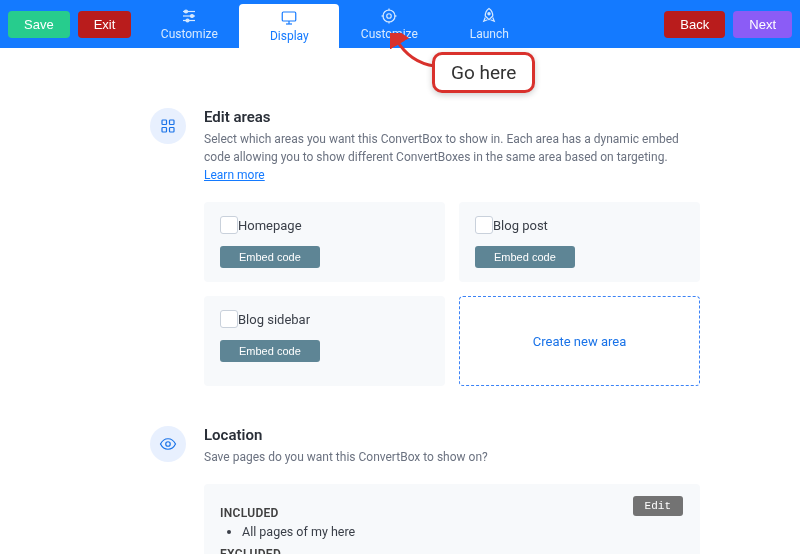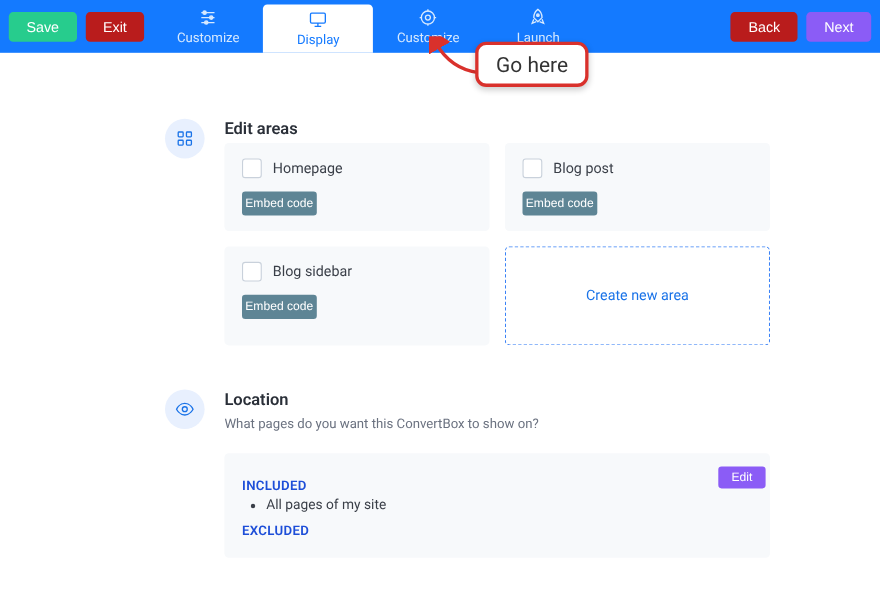--- a/index.html
+++ b/index.html
@@ -8,42 +8,42 @@
   .topbar .left, .topbar .right { display: flex; align-items: center; gap: 8px; padding: 0 8px; }
   .topbar .middle { flex: 1; display: flex; justify-content: flex-start; align-items: stretch; }
   .btn { border: none; border-radius: 4px; padding: 6px 16px; font-size: 13px; cursor: pointer; color: #fff; }
   .btn-save { background: #27cc8d; }
   .btn-exit, .btn-back { background: #b91c1c; }
   .btn-next { background: #8b5cf6; }
   .step { width: 100px; display: flex; flex-direction: column; align-items: center; justify-content: center; gap: 2px; color: #d6e9ff; font-size: 12px; cursor: pointer; position: relative; }
   .step.active { background: #fff; color: #147aff; border-radius: 4px 4px 0 0; margin-top: 4px; }
   .step .icon { width: 18px; height: 18px; display: flex; align-items: center; justify-content: center; }
   .step .icon svg { stroke: currentColor; fill: none; stroke-width: 1.6; }
-  .callout-box { position: absolute; left: 432px; top: 38px; background: #fff; border: 3px solid #d9312c; border-radius: 10px; padding: 6px 16px; font-size: 19px; color: #333; box-shadow: 0 2px 6px rgba(0,0,0,.2); }
+  .callout-box { position: absolute; left: 432px; top: 52px; background: #fff; border: 3px solid #d9312c; border-radius: 10px; padding: 6px 16px; font-size: 19px; color: #333; box-shadow: 0 2px 6px rgba(0,0,0,.2); }
   .arrow-svg { position: absolute; left: 390px; top: 33px; }
   .content { padding: 60px 100px 30px 150px; }
   .section { display: flex; gap: 18px; margin-bottom: 40px; }
   .section-icon { width: 36px; height: 36px; border-radius: 50%; background: #e8f0fe; display: flex; align-items: center; justify-content: center; flex-shrink: 0; }
   .section-icon svg { stroke: #1a73e8; fill: none; stroke-width: 1.6; }
   .section-body { flex: 1; }
   .section-title { font-size: 15px; font-weight: 600; color: #2a2f38; margin-bottom: 4px; }
   .section-desc { font-size: 12px; color: #6b7280; line-height: 1.5; margin-bottom: 18px; }
   .section-desc a { color: #147aff; text-decoration: underline; cursor: pointer; }
   .areas-grid { display: grid; grid-template-columns: 1fr 1fr; gap: 14px; }
   .area-card { background: #f7f9fb; border-radius: 4px; padding: 14px 16px; }
-  .area-row { display: flex; align-items: center; gap: 10px; margin-bottom: 12px; }
+  .area-row { display: flex; align-items: center; margin-bottom: 12px; }
   .checkbox { width: 18px; height: 18px; border: 1.5px solid #c9d1db; border-radius: 3px; background: #fff; cursor: pointer; }
   .area-label { font-size: 13px; color: #3a3f48; }
-  .embed-btn { background: #5e8595; color: #fff; border: none; border-radius: 3px; padding: 5px 3px; font-size: 11px; cursor: pointer; }
+  .embed-btn { background: #5e8595; color: #fff; border: none; border-radius: 3px; padding: 5px 19px; font-size: 11px; cursor: pointer; }
   .create-card { border: 1.5px dashed #3b82f6; border-radius: 4px; display: flex; align-items: center; justify-content: center; color: #1a73e8; font-size: 13px; cursor: pointer; min-height: 90px; background: #fff; }
   .location-box { background: #f7f9fb; border-radius: 4px; padding: 14px 16px; position: relative; }
-  .loc-header { color: #1d4ed8; font-weight: 600; font-size: 12px; letter-spacing: .3px; margin-bottom: 4px; margin-top: 8px; }
+  .loc-header { color: #404040; font-weight: 600; font-size: 12px; letter-spacing: .3px; margin-bottom: 4px; margin-top: 8px; }
   .loc-header:first-child { margin-top: 0; }
   .loc-list { list-style: disc; padding-left: 22px; font-size: 12.5px; color: #3a3f48; }
-  .edit-btn { position: absolute; right: 4px; top: 12px; background: #8b5cf6; color: #fff; border: none; border-radius: 3px; padding: 4px 12px; font-size: 11px; cursor: pointer; }
+  .edit-btn { position: absolute; right: 17px; top: 12px; background: #737373; color: #fff; border: none; border-radius: 3px; padding: 4px 12px; font-size: 11px; cursor: pointer; font-family: Liberation Mono, monospace; }
 </style>
 </head>
 <body>
 
 <div class="topbar">
   <div class="left">
     <button class="btn btn-save">Save</button>
     <button class="btn btn-exit">Exit</button>
   </div>
   <div class="middle">
@@ -117,20 +117,23 @@
     <div class="section-icon">
       <svg viewBox="0 0 24 24" width="18" height="18">
           <rect x="4" y="4" width="6" height="6" rx="1"></rect>
           <rect x="14" y="4" width="6" height="6" rx="1"></rect>
           <rect x="4" y="14" width="6" height="6" rx="1"></rect>
           <rect x="14" y="14" width="6" height="6" rx="1"></rect>
         </svg>
     </div>
     <div class="section-body">
       <div class="section-title">Edit areas</div>
+      <div class="section-desc">
+        <span>Select which areas you want this ConvertBox to show in. Each area has a dynamic embed code allowing you to show different ConvertBoxes in the same area based on targeting. </span><a>Learn more</a>
+      </div>
       <div class="areas-grid">
         <div class="area-card">
           <div class="area-row">
             <div class="checkbox"></div>
             <span class="area-label">Homepage</span>
           </div>
           <button class="embed-btn">Embed code</button>
         </div>
         <div class="area-card">
           <div class="area-row">
@@ -153,26 +156,26 @@
 
   <div class="section">
     <div class="section-icon">
       <svg viewBox="0 0 24 24" width="18" height="18">
           <path d="M2 12s3.5-7 10-7 10 7 10 7-3.5 7-10 7S2 12 2 12z"></path>
           <circle cx="12" cy="12" r="3"></circle>
         </svg>
     </div>
     <div class="section-body">
       <div class="section-title">Location</div>
-      <div class="section-desc">What pages do you want this ConvertBox to show on?</div>
+      <div class="section-desc">Save pages do you want this ConvertBox to show on?</div>
       <div class="location-box">
         <button class="edit-btn">Edit</button>
         <div class="loc-header">INCLUDED</div>
         <ul class="loc-list">
-            <li>All pages of my site</li>
+            <li>All pages of my here</li>
           </ul>
         <div class="loc-header">EXCLUDED</div>
 
       </div>
     </div>
   </div>
 
 </div>
 
 </body></html>

